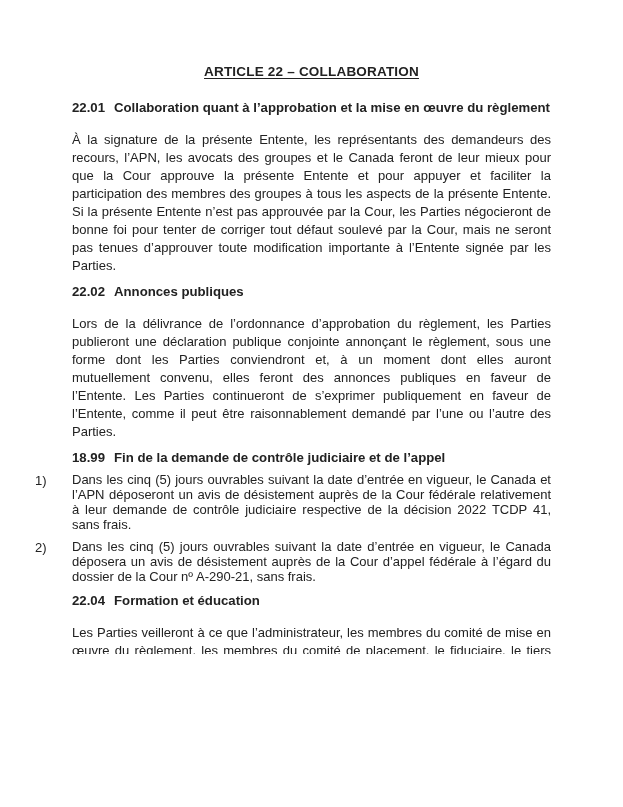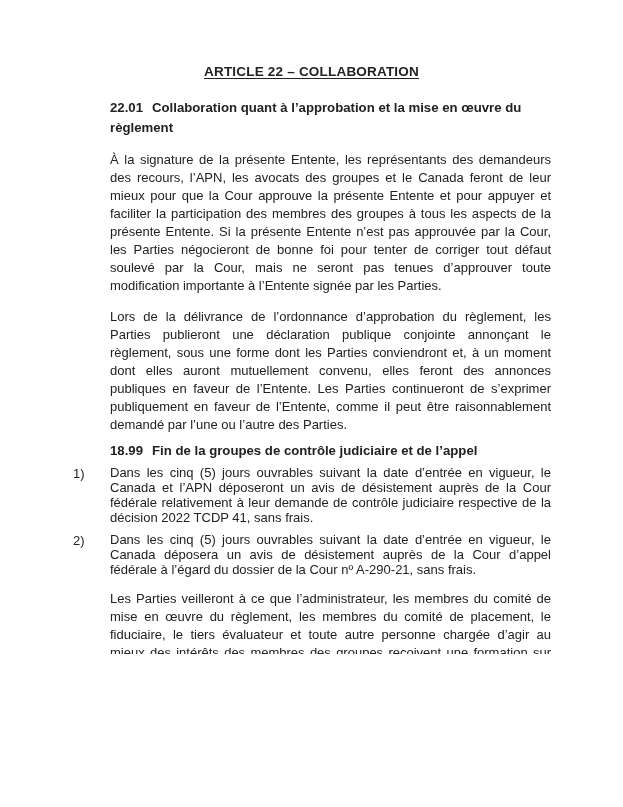--- a/index.html
+++ b/index.html
@@ -22,21 +22,21 @@
     margin: 0 0 16px 0;
     text-align: center;
     font-size: 13.5px;
     font-weight: bold;
     line-height: 20px;
     letter-spacing: 0.2px;
     text-decoration: underline;
     text-underline-offset: 2px;
   }
   .content {
-    padding-left: 110px;
+    padding-left: 72px;
     padding-right: 72px;
   }
   .sec-heading {
     margin: 0 0 4px 0;
     font-size: 13.2px;
     font-weight: bold;
     line-height: 20px;
   }
   .sec-num {
     display: inline-block;
@@ -83,33 +83,39 @@
 
   <h1 class="doc-title">ARTICLE 22 – COLLABORATION</h1>
 
   <div class="content">
 
     <h2 class="sec-heading">
       <span class="sec-num">22.01</span><span>Collaboration quant à l’approbation et la mise en œuvre du règlement</span>
     </h2>
     <p class="body-para">À la signature de la présente Entente, les représentants des demandeurs des recours, l’APN, les avocats des groupes et le Canada feront de leur mieux pour que la Cour approuve la présente Entente et pour appuyer et faciliter la participation des membres des groupes à tous les aspects de la présente Entente. Si la présente Entente n’est pas approuvée par la Cour, les Parties négocieront de bonne foi pour tenter de corriger tout défaut soulevé par la Cour, mais ne seront pas tenues d’approuver toute modification importante à l’Entente signée par les Parties.</p>
 
+    <h2 class="sec-heading">
+      <span class="sec-num">22.02</span><span>Annonces publiques</span>
+    </h2>
     <p class="body-para">Lors de la délivrance de l’ordonnance d’approbation du règlement, les Parties publieront une déclaration publique conjointe annonçant le règlement, sous une forme dont les Parties conviendront et, à un moment dont elles auront mutuellement convenu, elles feront des annonces publiques en faveur de l’Entente. Les Parties continueront de s’exprimer publiquement en faveur de l’Entente, comme il peut être raisonnablement demandé par l’une ou l’autre des Parties.</p>
 
     <h2 class="sec-heading">
-      <span class="sec-num">18.99</span><span>Fin de la groupes de contrôle judiciaire et de l’appel</span>
+      <span class="sec-num">18.99</span><span>Fin de la demande de contrôle judiciaire et de l’appel</span>
     </h2>
     <div class="numbered-item">
       <span class="item-marker">1)</span>
       <span class="item-text">Dans les cinq (5) jours ouvrables suivant la date d’entrée en vigueur, le Canada et l’APN déposeront un avis de désistement auprès de la Cour fédérale relativement à leur demande de contrôle judiciaire respective de la décision 2022 TCDP 41, sans frais.</span>
     </div>
     <div class="numbered-item">
       <span class="item-marker">2)</span>
       <span class="item-text">Dans les cinq (5) jours ouvrables suivant la date d’entrée en vigueur, le Canada déposera un avis de désistement auprès de la Cour d’appel fédérale à l’égard du dossier de la Cour nº A-290-21, sans frais.</span>
     </div>
 
+    <h2 class="sec-heading">
+      <span class="sec-num">22.04</span><span>Formation et éducation</span>
+    </h2>
     <p class="body-para">Les Parties veilleront à ce que l’administrateur, les membres du comité de mise en œuvre du règlement, les membres du comité de placement, le fiduciaire, le tiers évaluateur et toute autre personne chargée d’agir au mieux des intérêts des membres des groupes reçoivent une formation sur les compétences culturelles axée sur les Premières Nations et une formation sur l’histoire du colonialisme abordant les pensionnats et la présente instance, qui met particulièrement l’accent sur les répercussions flagrantes de la discrimination systémique sur les enfants,</p>
 
   </div>
 
   <div class="page-number">159</div>
 
 </div>
 
 </body></html>

